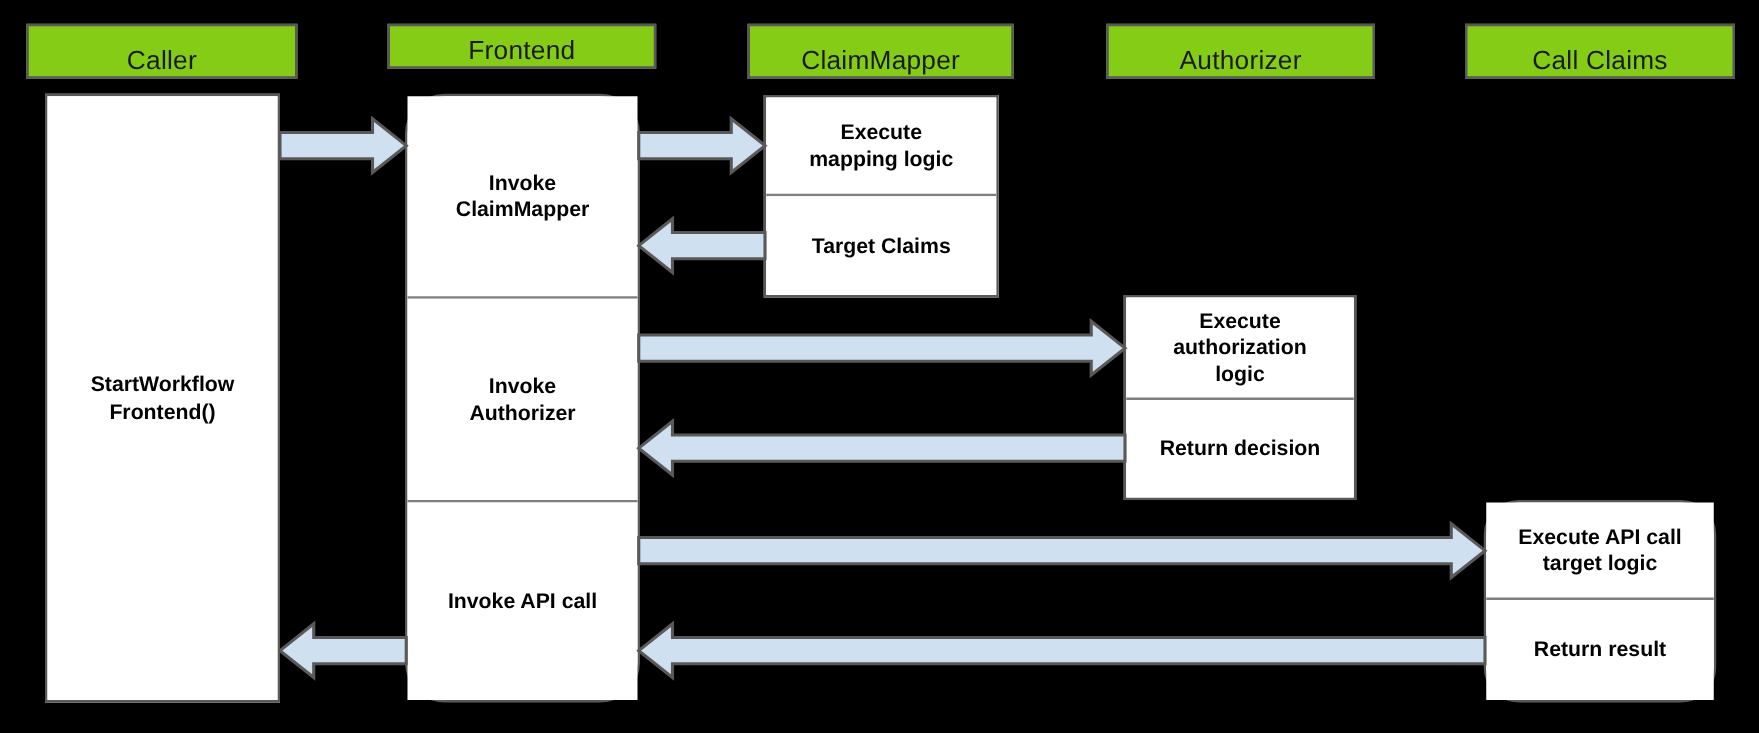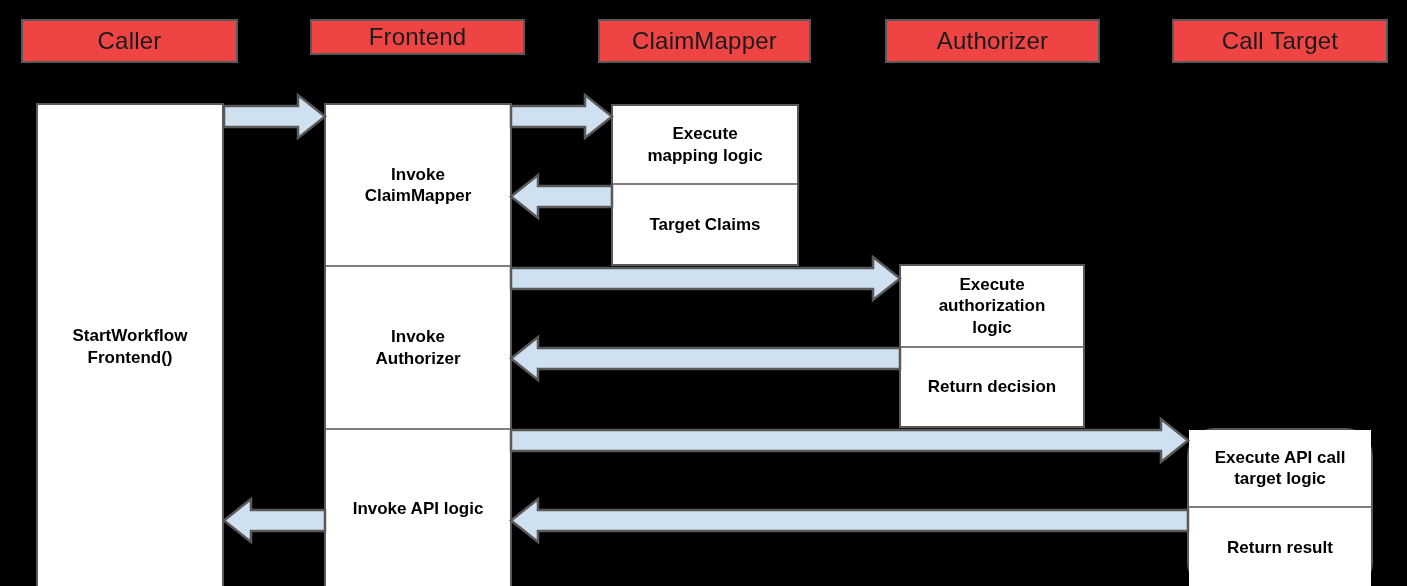--- a/index.html
+++ b/index.html
@@ -14,39 +14,38 @@
     position: relative;
     width: 1407px;
     height: 586px;
     background: #000000;
     overflow: hidden;
   }
 
   
   .header-box {
     position: absolute;
-    background: #ef4444;
+    background: #84cc16;
     border: 2px solid #595959;
     box-sizing: border-box;
     display: flex;
-    align-items: center;
+    align-items: flex-end;
     justify-content: center;
     color: #1a1a1a;
-    font-size: 24px;
+    font-size: 21px;
     font-weight: 400;
     letter-spacing: 0.2px;
   }
 
   
   .lifeline {
     position: absolute;
     background: #ffffff;
     border: 2px solid #595959;
     box-sizing: border-box;
-    margin-top: 28px;
   }
   .segment {
     position: absolute;
     left: 0;
     right: 0;
     background: #ffffff;
     border-bottom: 2px solid #7f7f7f;
     box-sizing: border-box;
     display: flex;
     align-items: center;
@@ -90,41 +89,41 @@
 
   <div class="header-box" style="left:598px; top:19px; width:213px; height:44px;">
     <span>ClaimMapper</span>
   </div>
 
   <div class="header-box" style="left:885px; top:19px; width:215px; height:44px;">
     <span>Authorizer</span>
   </div>
 
   <div class="header-box" style="left:1172px; top:19px; width:216px; height:44px;">
-    <span>Call Target</span>
+    <span>Call Claims</span>
   </div>
 
   <div class="lifeline" style="left:36px; top:75px; width:188px; height:487px;">
     <div class="segment last" style="top:0; height:483px;">
       <span class="seg-label">StartWorkflow
 Frontend()</span>
     </div>
   </div>
 
-  <div class="lifeline" style="left:324px; top:75px; width:188px; height:487px;">
+  <div class="lifeline" style="left:324px; top:75px; width:188px; height:487px;border-radius:32px;">
     <div class="segment" style="top:0; height:162px;">
       <span class="seg-label">Invoke
 ClaimMapper</span>
     </div>
     <div class="segment" style="top:162px; height:163px;">
       <span class="seg-label">Invoke
 Authorizer</span>
     </div>
     <div class="segment last" style="top:325px; height:158px;">
-      <span class="seg-label">Invoke API logic</span>
+      <span class="seg-label">Invoke API call</span>
     </div>
   </div>
 
   <div class="lifeline" style="left:611px; top:76px; width:188px; height:162px;">
     <div class="segment" style="top:0; height:79px;">
       <span class="seg-label">Execute
 mapping logic</span>
     </div>
     <div class="segment last" style="top:79px; height:79px;">
       <span class="seg-label">Target Claims</span>

